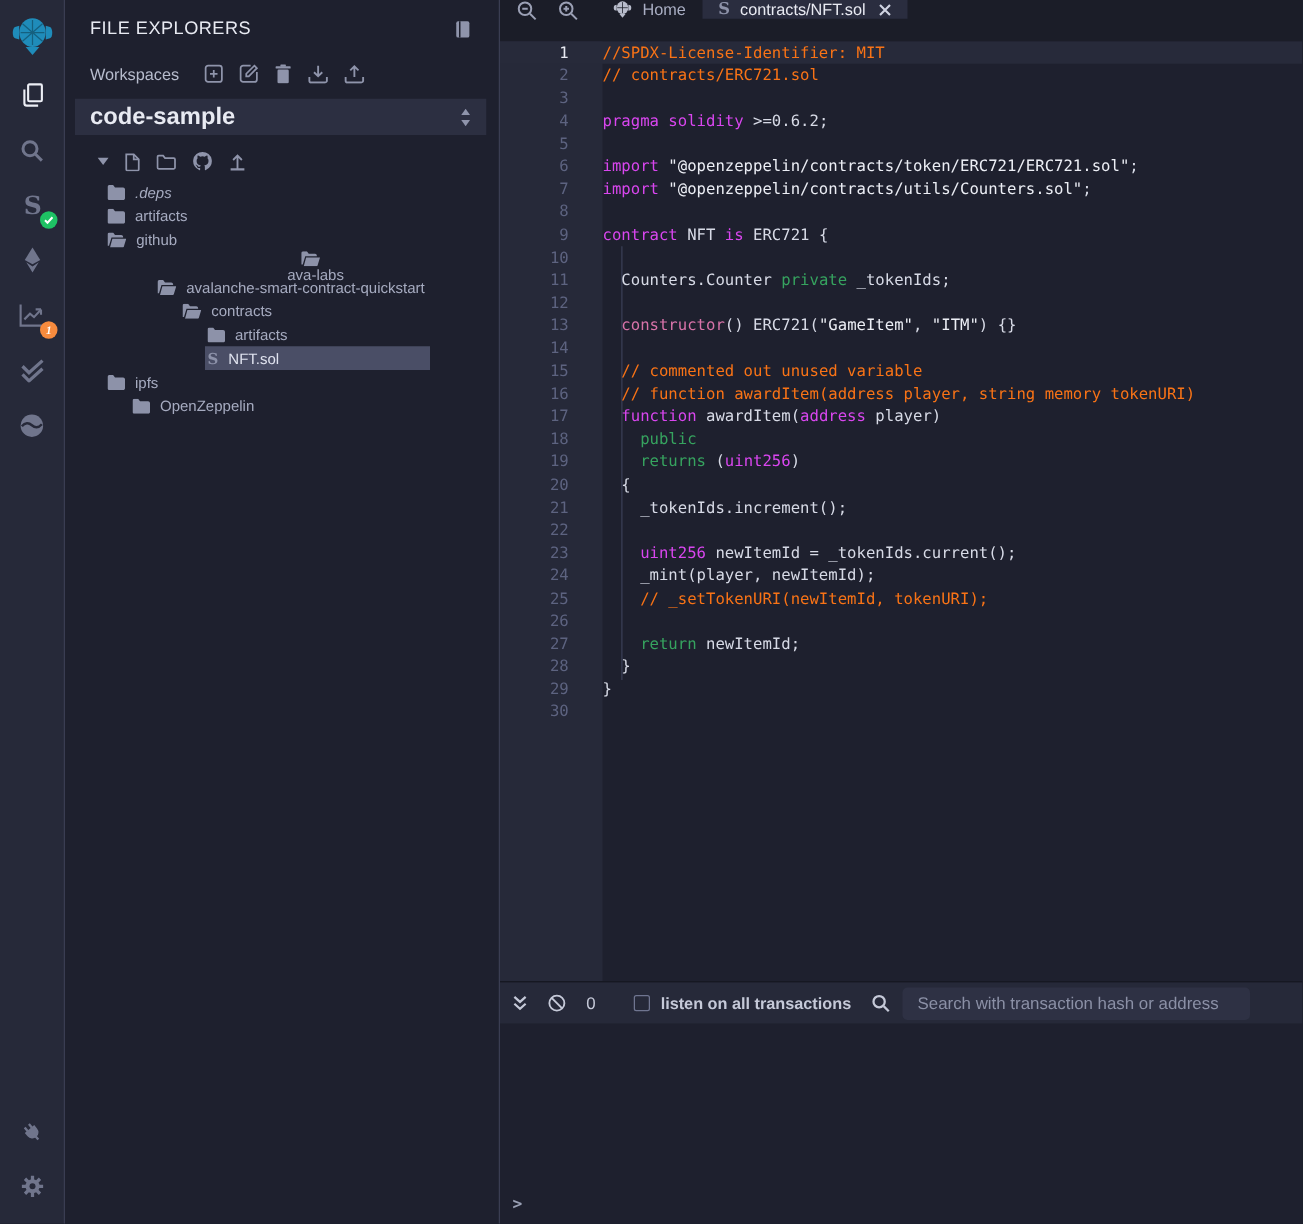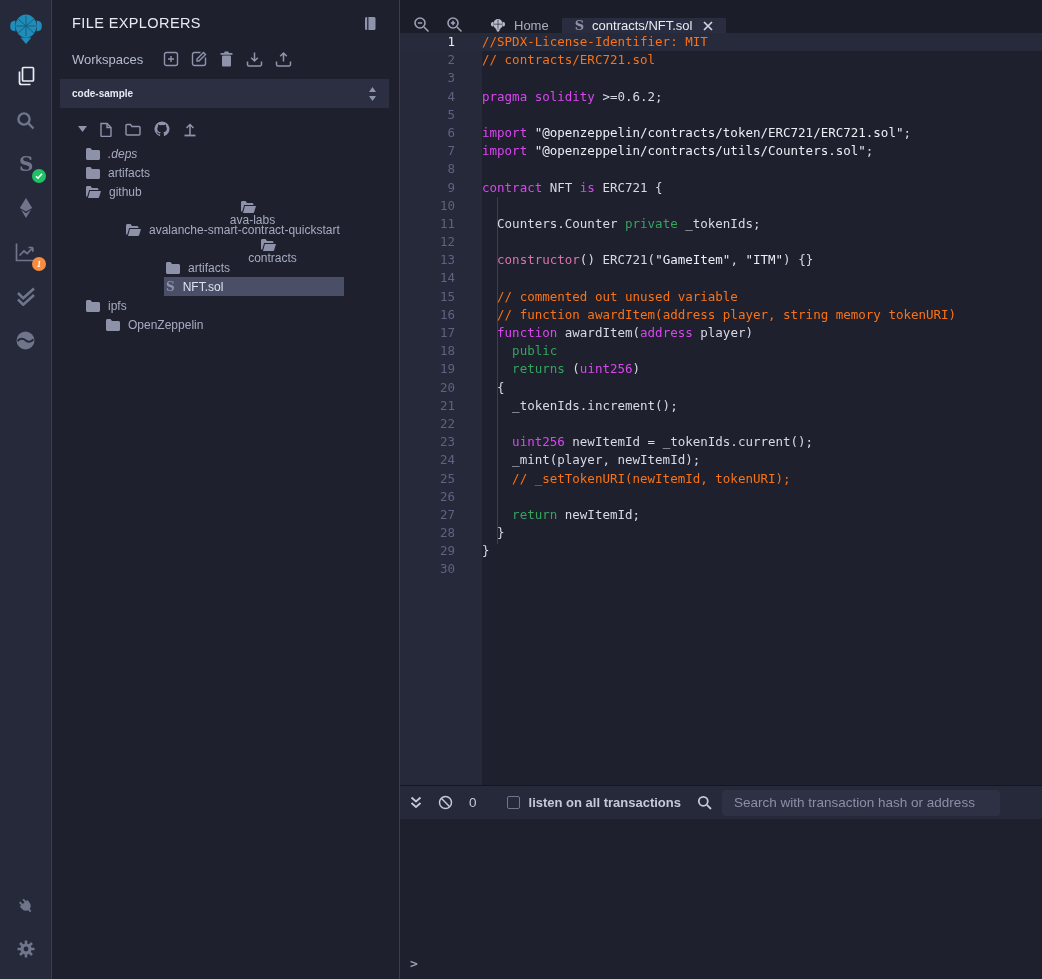--- a/index.html
+++ b/index.html
@@ -26,36 +26,36 @@
            display:flex; flex-direction:column; }
   .panel-header { display:flex; align-items:center; justify-content:space-between;
                   padding:15px 22px 8px 20px; }
   .panel-title { color:#e8eaf2; font-size:14.5px; letter-spacing:.4px; }
   .ws-row { display:flex; align-items:center; gap:12px; padding:12px 20px 6px 20px; }
   .ws-label { color:#b7bccd; font-size:13px; margin-right:8px; }
   .ws-icon { display:flex; cursor:pointer; }
   .ws-select { margin:6px 10px 0 8px; height:29px; background:#2c2f41; display:flex;
                align-items:center; justify-content:space-between; padding:0 12px;
                cursor:pointer; }
-  .ws-select-label { color:#e8eaf2; font-size:10px; font-weight:bold; }
+  .ws-select-label { color:#e8eaf2; font-size:19px; font-weight:bold; }
   .tree-toolbar { display:flex; align-items:center; gap:13px; padding:13px 0 7px 26px; }
   .tree-toolbar .ws-icon { display:flex; }
   .tree { flex:1; overflow:hidden; }
   .tree-row { height:19px; display:flex; align-items:center; position:relative;
               font-size:12px; color:#a6abc0; cursor:pointer; white-space:nowrap; }
   .tree-row .t-icon { display:flex; margin-right:8px; position:relative; z-index:1; }
   .tree-row .t-label { position:relative; z-index:1; }
   .tree-row .sel-bg { position:absolute; top:0; bottom:0; right:55px; background:#4a4e66; }
   .tree-row.sel { color:#e0e3ef; }
   .sol-glyph { font-family:"DejaVu Serif", serif; font-weight:bold; color:#8d92a9;
                font-size:12px; line-height:12px; }
 
   
   .main { flex:1; display:flex; flex-direction:column; min-width:0; background:#1e202e; }
-  .tabbar { height:33px; flex:none; background:#1b1d28; display:flex; align-items:flex-end; }
+  .tabbar { height:33px; flex:none; background:#1b1d28; display:flex; align-items:flex-start; }
   .zoom-btns { display:flex; align-items:center; gap:16px; padding:0 14px 0 13px; }
   .zoom-btn { display:flex; cursor:pointer; }
   .tab { display:flex; align-items:center; gap:8px; padding:0 13px; font-size:13px;
          color:#a9aec3; cursor:pointer; }
   .tab.active { background:#2a2d3f; color:#e8eaf2; }
   .tab-close { display:flex; margin-left:2px; cursor:pointer; }
 
   .editor { flex:1; position:relative; overflow:hidden;
             font-family:"DejaVu Sans Mono", monospace; font-size:12.5px; cursor:text; }
   .editor::before { content:""; position:absolute; left:0; top:0; bottom:0; width:82px;
@@ -298,21 +298,21 @@
         </div>
         <div class="tree-row" style="padding-left: 74px;">
           <span class="t-icon">
             <svg width="15" height="12" viewBox="0 0 15 12">
               <path fill="#8d92a9" d="M0 1.5C0 .7.7 0 1.5 0h3L6 2h5c.8 0 1.5.7 1.5 1.5V4H3.2L1.2 10.5H0z"></path>
               <path fill="#8d92a9" d="M3.9 5H15l-1.9 6.2c-.1.5-.6.8-1.1.8H2z"></path>
             </svg>
           </span>
           <span class="t-label">avalanche-smart-contract-quickstart</span>
         </div>
-        <div class="tree-row" style="padding-left: 94px; flex-direction: column;">
+        <div class="tree-row" style="padding-left: 94px;">
           <span class="t-icon">
             <svg width="15" height="12" viewBox="0 0 15 12">
               <path fill="#8d92a9" d="M0 1.5C0 .7.7 0 1.5 0h3L6 2h5c.8 0 1.5.7 1.5 1.5V4H3.2L1.2 10.5H0z"></path>
               <path fill="#8d92a9" d="M3.9 5H15l-1.9 6.2c-.1.5-.6.8-1.1.8H2z"></path>
             </svg>
           </span>
           <span class="t-label">contracts</span>
         </div>
         <div class="tree-row" style="padding-left: 114px;">
           <span class="t-icon">

